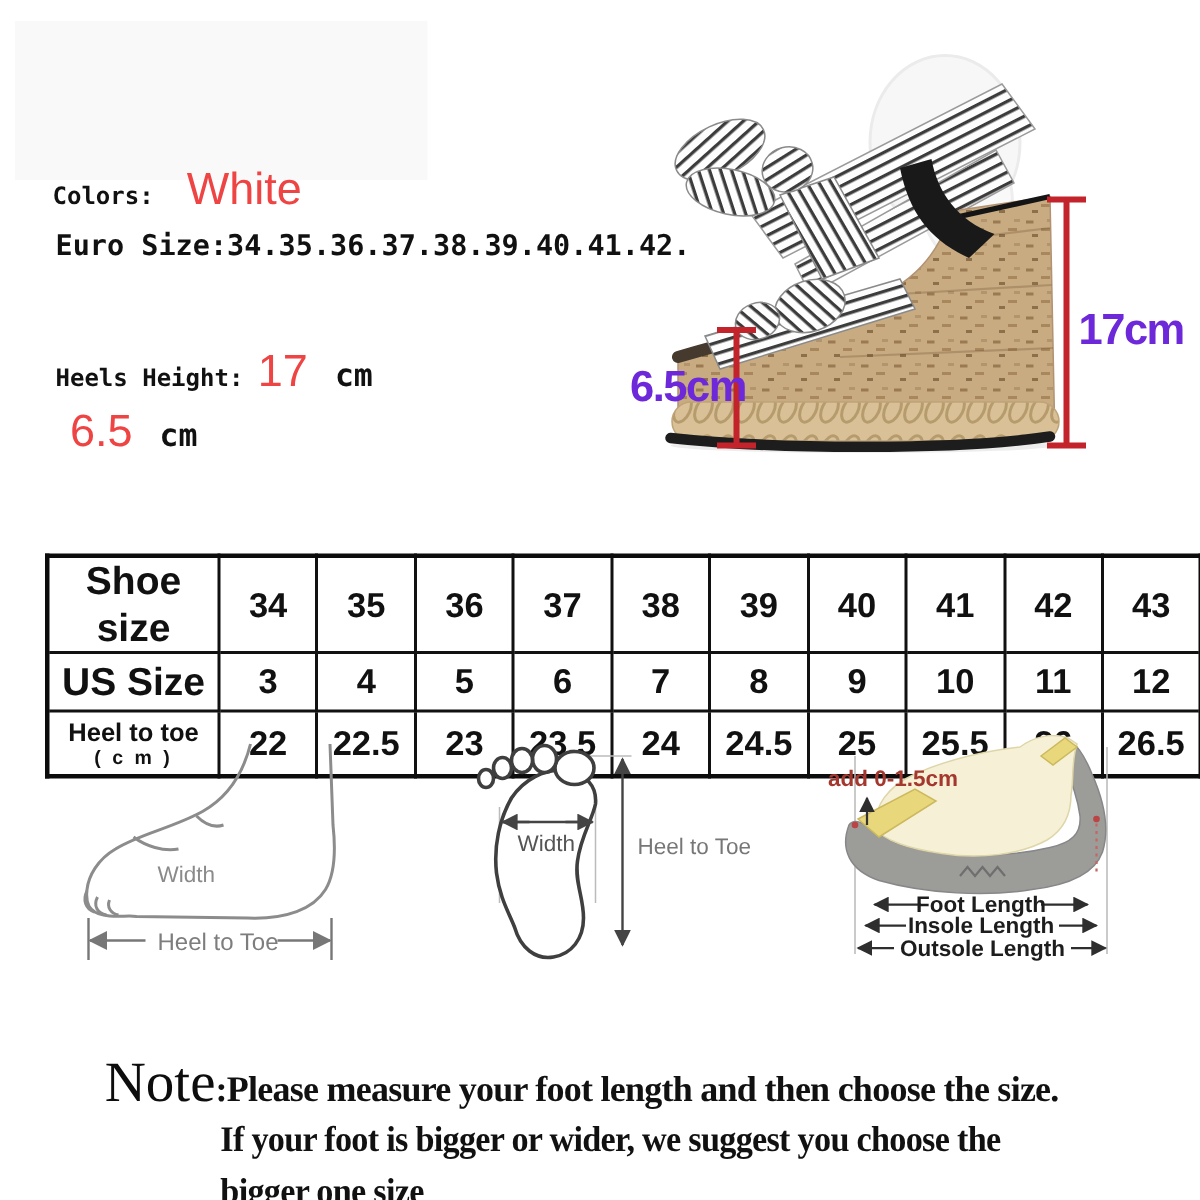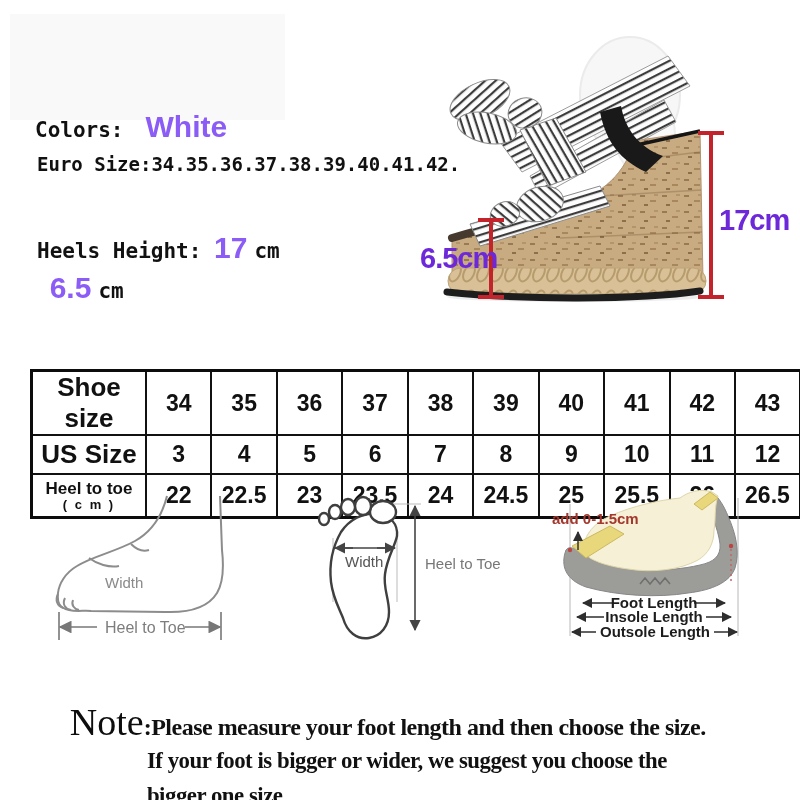--- a/index.html
+++ b/index.html
@@ -3,29 +3,29 @@
 <meta charset="utf-8">
 <style>
   html,body{margin:0;padding:0;background:#fff;}
   .page{position:relative;width:800px;height:800px;background:#ffffff;overflow:hidden;
         font-family:"Liberation Sans",sans-serif;}
   .watermark{position:absolute;left:10px;top:14px;width:275px;height:106px;
              background:rgba(224,219,216,0.16);}
   
   .info{position:absolute;display:flex;align-items:baseline;white-space:pre;
         font-family:"DejaVu Sans Mono",monospace;font-weight:bold;color:#111;}
-  .info .lbl{font-size:21px;}
+  .info .lbl{font-size:16px;}
   .line-colors{left:35px;top:110px;}
   .line-euro{left:37px;top:153px;}
   .line-euro .lbl,.line-euro .val{font-size:19px;}
   .line-heels{left:37px;top:231px;}
   .line-platform{left:37px;top:271px;}
-  .red-val{color:#8b5cf6;font-family:"Liberation Sans",sans-serif;font-weight:bold;font-size:30px;}
+  .red-val{color:#ef4444;font-family:"Liberation Sans",sans-serif;font-weight:normal;font-size:30px;}
   .line-colors .red-val{margin-left:22px;}
-  .unit{font-size:21px;margin-left:7px;}
+  .unit{font-size:21px;margin-left:18px;}
   .val{font-size:19px;}
   
   .m-label{position:absolute;color:#6d28d9;font-weight:bold;font-size:29px;
            letter-spacing:-1px;font-family:"Liberation Sans",sans-serif;}
   .m-heel{left:719px;top:204px;}
   .m-platform{left:420px;top:242px;}
   
   .size-table{position:absolute;left:18px;top:369px;width:772px;border-collapse:collapse;
               table-layout:fixed;margin-left:12px;}
   .size-table td{border:2.6px solid #111;text-align:center;vertical-align:middle;

